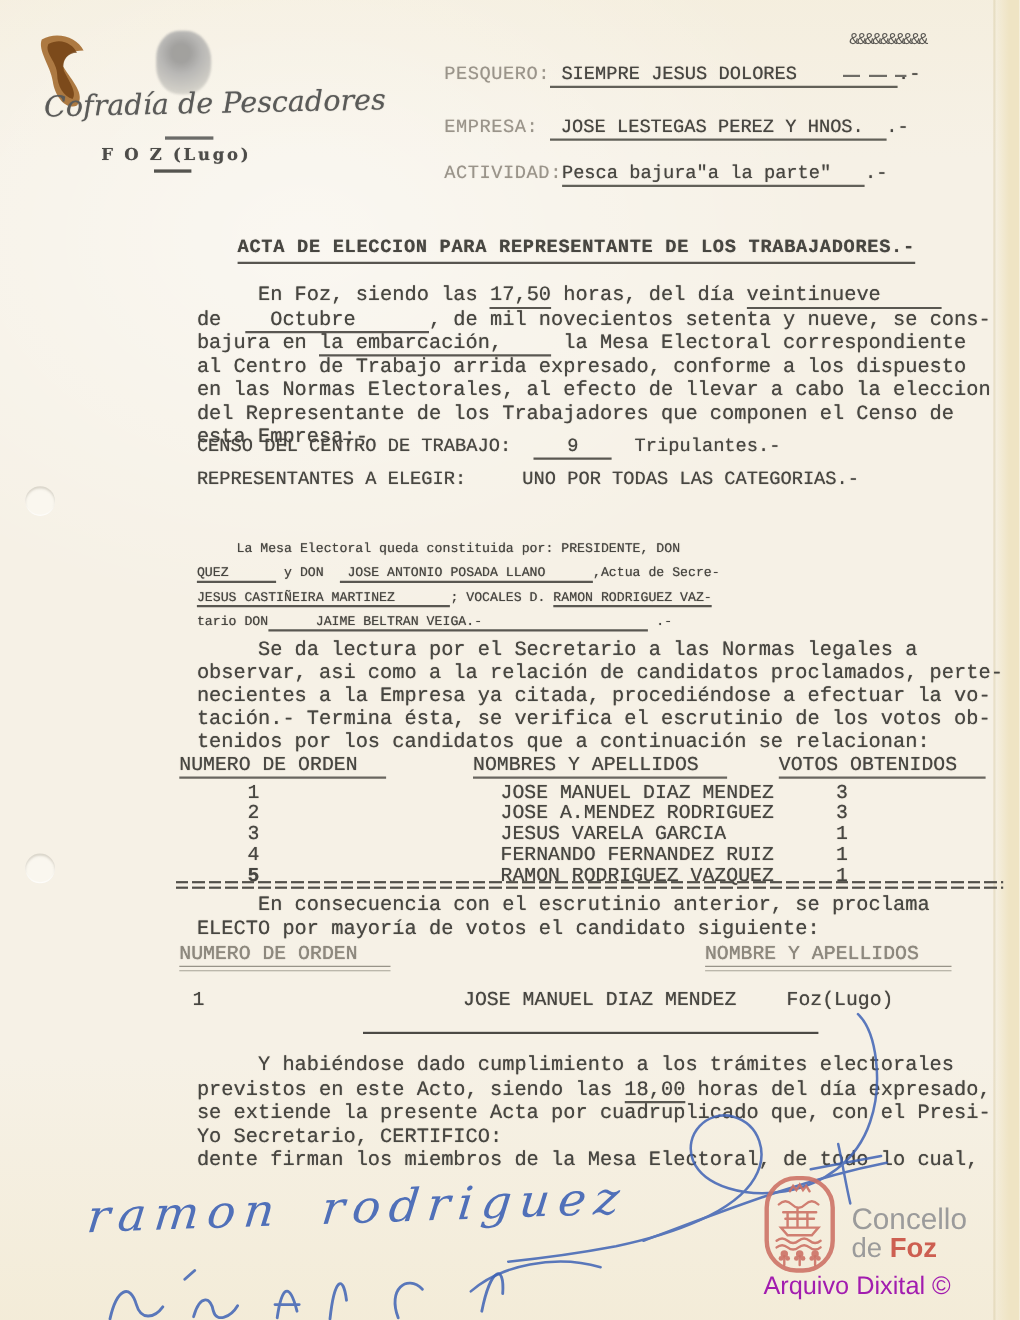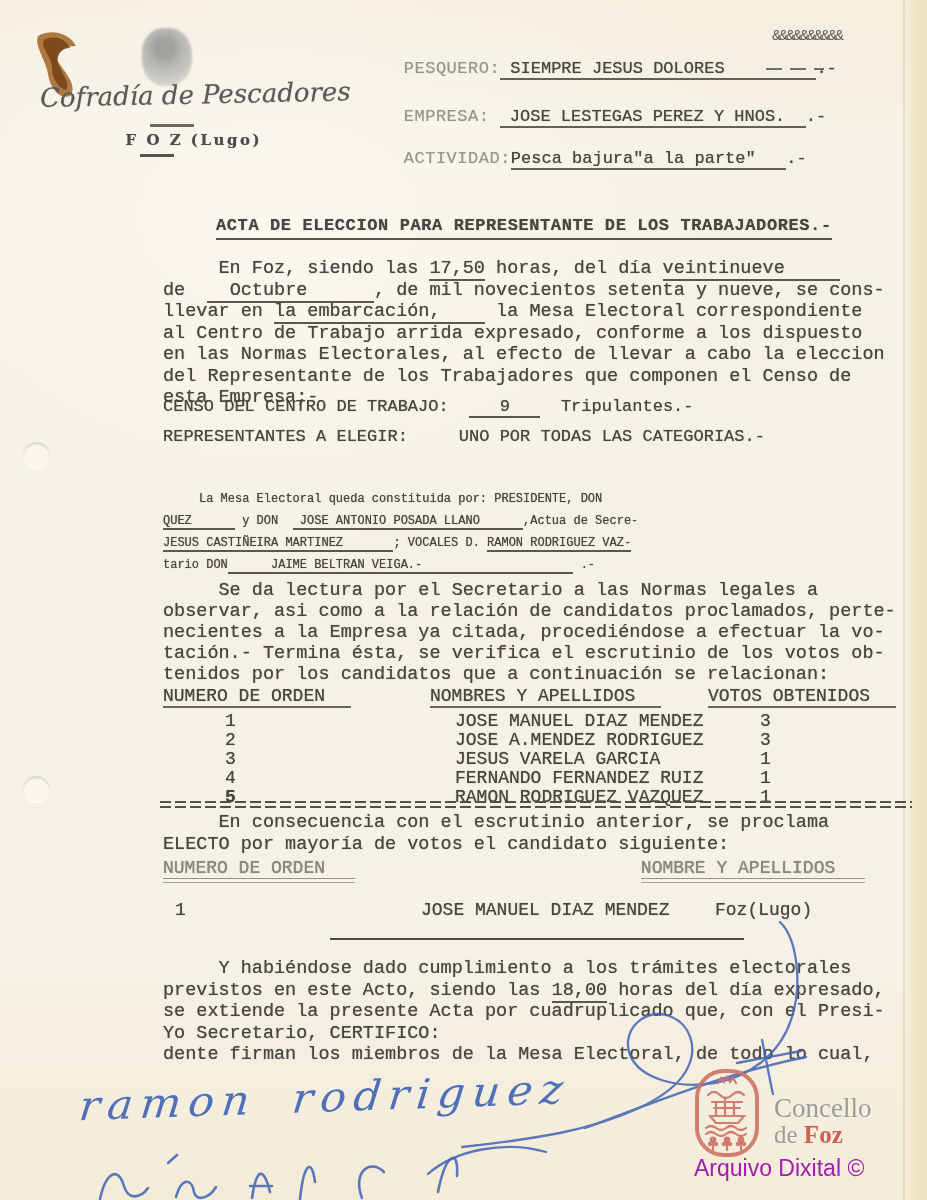--- a/index.html
+++ b/index.html
@@ -10,34 +10,34 @@
   .shade{position:absolute;pointer-events:none;}
   #shade-main{left:0;top:0;width:927px;height:1200px;
     background:
       radial-gradient(ellipse 700px 500px at 30% 18%, rgba(255,255,255,.45), rgba(255,255,255,0) 70%),
       linear-gradient(180deg, rgba(240,230,200,.25) 0%, rgba(255,255,255,0) 12%, rgba(255,255,255,0) 80%, rgba(238,226,190,.35) 100%);}
   #shade-right{right:0;top:0;width:24px;height:1200px;
     background:linear-gradient(90deg, rgba(236,222,180,0), #efe4c4 60%);}
   #shade-rightline{right:22px;top:0;width:2px;height:1200px;background:rgba(210,195,150,.35);}
 
   .tw{color:#474641;text-shadow:0 0 .8px rgba(70,64,58,.75);}
-  .lines{position:absolute;}
+  .lines{position:absolute;margin-left:16px;}
   .tl{white-space:pre;}
   .u{border-bottom:2px solid rgba(72,70,64,.9);}
   .fade{color:#9a948a;text-shadow:0 0 .8px rgba(150,144,134,.6);}
 
   
   #crest{position:absolute;left:142px;top:28px;width:50px;height:58px;border-radius:42% 46% 46% 44%;
     background:radial-gradient(circle at 45% 35%, #8d8d8d 0 18%, #a9a9a9 40%, #c9c7c0 75%, rgba(200,198,190,0) 100%);
     filter:blur(1.1px);opacity:.8;}
   #org-script{position:absolute;left:40px;top:80px;width:270px;text-align:center;
     font-family:"DejaVu Serif",serif;font-style:italic;font-size:26px;color:#5a5a58;
     transform:rotate(-1.2deg);text-shadow:0 0 1px rgba(90,90,88,.55);white-space:nowrap;}
   #org-div{position:absolute;left:150px;top:124px;width:44px;height:3px;background:#6b6b68;}
-  #org-loc{position:absolute;left:92px;top:131px;width:170px;text-align:right;
+  #org-loc{position:absolute;left:92px;top:131px;width:170px;text-align:left;
     font-family:"DejaVu Serif",serif;font-weight:bold;font-size:15px;letter-spacing:2.5px;color:#4d4c49;
     text-shadow:0 0 .7px rgba(70,70,68,.6);white-space:nowrap;}
   #org-dash{position:absolute;left:140px;top:154px;width:34px;height:2.5px;background:#55544f;}
 
   
   .ffield{position:absolute;left:363px;font-size:17px;white-space:pre;}
   .flabel{letter-spacing:.5px;}
   .fval{border-bottom:2px solid rgba(72,70,64,.85);}
   #ornament{position:absolute;left:772px;top:28px;font-size:15px;letter-spacing:-2px;color:#5c5a55;
     filter:blur(.5px);white-space:nowrap;}
@@ -61,21 +61,21 @@
     background-image:repeating-linear-gradient(90deg,#514f49 0 11px,transparent 11px 15px),
                      repeating-linear-gradient(90deg,#514f49 0 11px,transparent 11px 15px);
     background-size:100% 2px,100% 2px;background-position:0 0,0 5px;background-repeat:no-repeat;}
   #t2line{position:absolute;left:330px;top:938px;width:414px;height:2.4px;background:#4c4a45;}
 
   
   #sig1{position:absolute;left:82px;top:1082px;font-family:"DejaVu Serif",serif;font-style:italic;
     font-size:41px;color:#3f63b5;letter-spacing:7px;word-spacing:14px;white-space:nowrap;
     transform:rotate(-2deg) skewX(-8deg) scaleX(1.05);transform-origin:left top;opacity:.9;}
   #wm{position:absolute;left:694px;top:1068px;width:230px;}
-  #wm-text{position:absolute;left:80px;top:26px;font-family:Liberation Serif, serif;line-height:1.05;}
+  #wm-text{position:absolute;left:80px;top:26px;font-family:Liberation Sans, sans-serif;line-height:1.05;}
   #wm-l1{font-size:27px;color:#9b9b9b;}
   #wm-l2{font-size:25px;color:#9b9b9b;}
   #wm-foz{font-weight:bold;color:#cd5f51;}
   #credit{position:absolute;left:694px;top:1155px;font-family:"Liberation Sans",sans-serif;
     font-size:23px;color:#a21caf;white-space:nowrap;}
   svg.overlay{position:absolute;left:0;top:0;pointer-events:none;}
 </style>
 </head>
 <body>
 
@@ -108,21 +108,21 @@
   <div id="orn-dash"></div>
 
   <div class="hole" style="top:442px"></div>
   <div class="hole" style="top:776px"></div>
 
   <div id="title" class="tw">ACTA DE ELECCION PARA REPRESENTANTE DE LOS TRABAJADORES.-</div>
 
   <div class="lines tw" style="left:163px;top:258px;font-size:18.5px;line-height:21.5px">
       <div class="tl"><span>     En Foz, siendo las </span><span class="u">17,50</span><span> horas, del día </span><span class="u">veintinueve     </span></div>
       <div class="tl"><span>de  </span><span class="u">  Octubre      </span><span>, de mil novecientos setenta y nueve, se cons-</span></div>
-      <div class="tl"><span>llevar en </span><span class="u">la embarcación,    </span><span> la Mesa Electoral correspondiente</span></div>
+      <div class="tl"><span>bajura en </span><span class="u">la embarcación,    </span><span> la Mesa Electoral correspondiente</span></div>
       <div class="tl"><span>al Centro de Trabajo arrida expresado, conforme a los dispuesto</span></div>
       <div class="tl"><span>en las Normas Electorales, al efecto de llevar a cabo la eleccion</span></div>
       <div class="tl"><span>del Representante de los Trabajadores que componen el Censo de</span></div>
       <div class="tl"><span>esta Empresa;-</span></div>
     </div>
   <div class="lines tw" style="left:163px;top:392px;font-size:17px;line-height:30px">
       <div class="tl"><span>CENSO DEL CENTRO DE TRABAJO:  </span><span class="u">   9   </span><span>  Tripulantes.-</span></div>
       <div class="tl"><span>REPRESENTANTES A ELEGIR:     UNO POR TODAS LAS CATEGORIAS.-</span></div>
     </div>
   <div class="lines tw" style="left:163px;top:488px;font-size:12px;line-height:22px">

